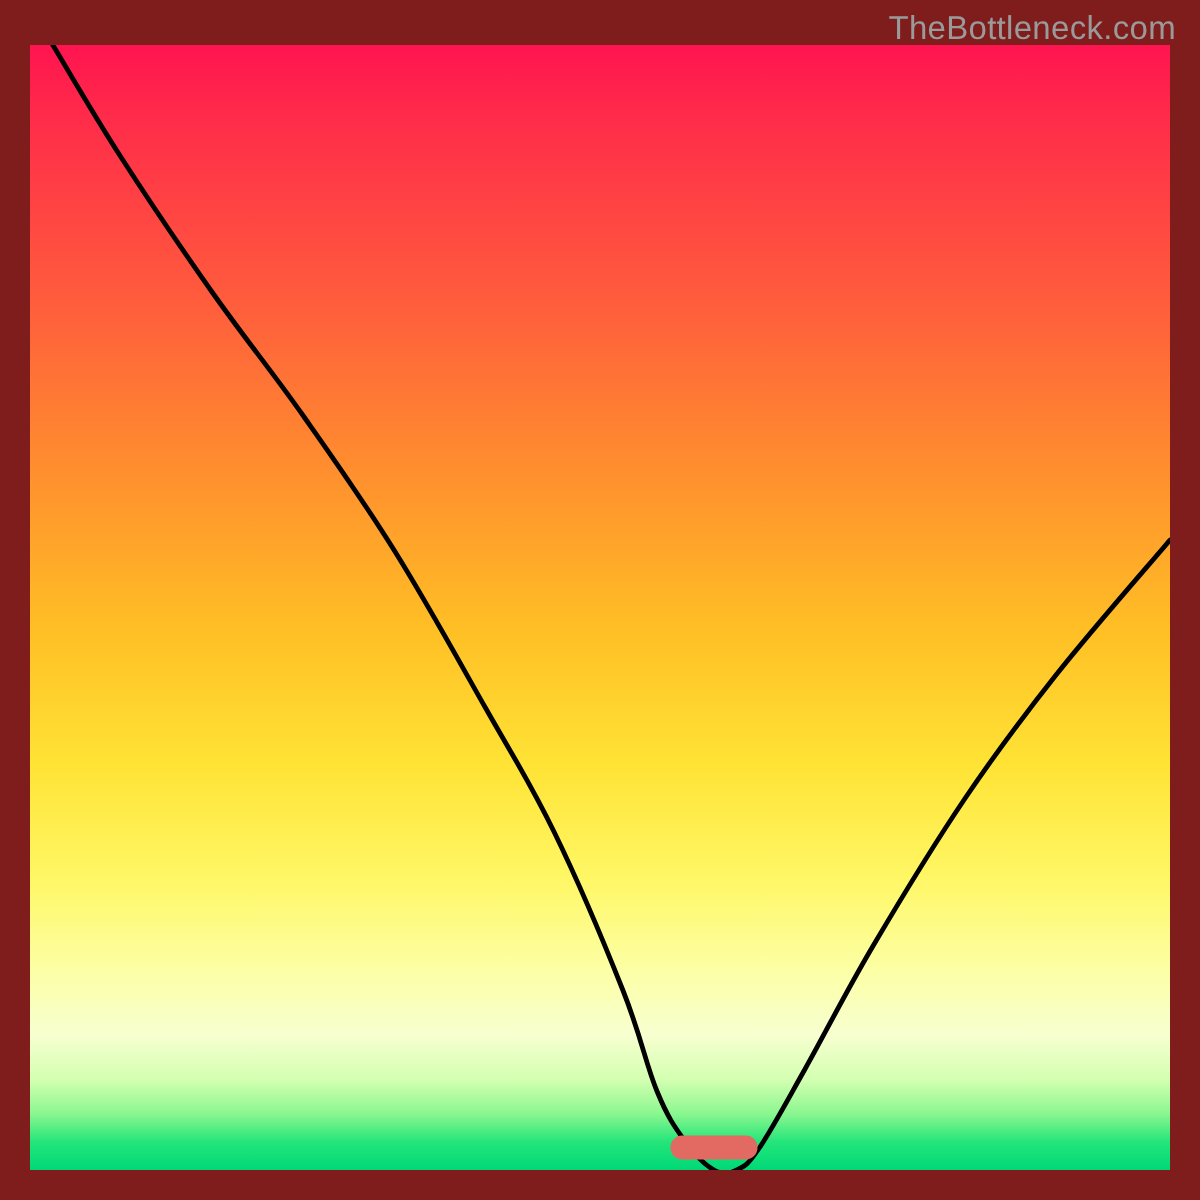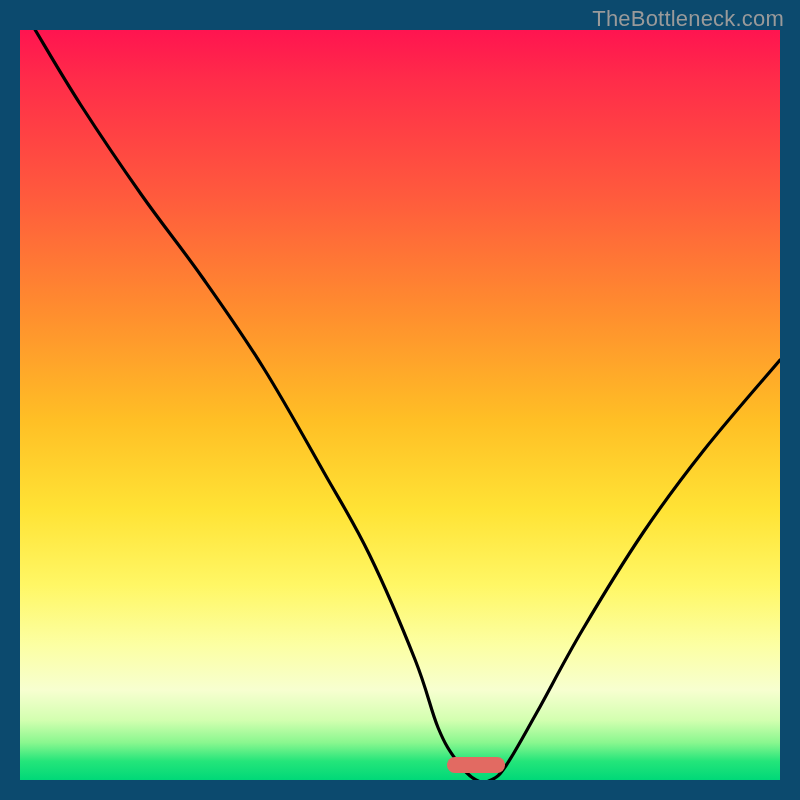--- a/index.html
+++ b/index.html
@@ -8,21 +8,21 @@
     width: 800px;
     height: 800px;
     background: #000;
     overflow: hidden;
     font-family: Arial, Helvetica, sans-serif;
   }
   .frame {
     position: relative;
     width: 800px;
     height: 800px;
-    background: #0c4a6e;
+    background: #7f1d1d;
   }
   .watermark {
     position: absolute;
     top: 6px;
     right: 16px;
     color: #9a9a9a;
     font-size: 22px;
     font-weight: 400;
     letter-spacing: 0.2px;
     z-index: 10;

